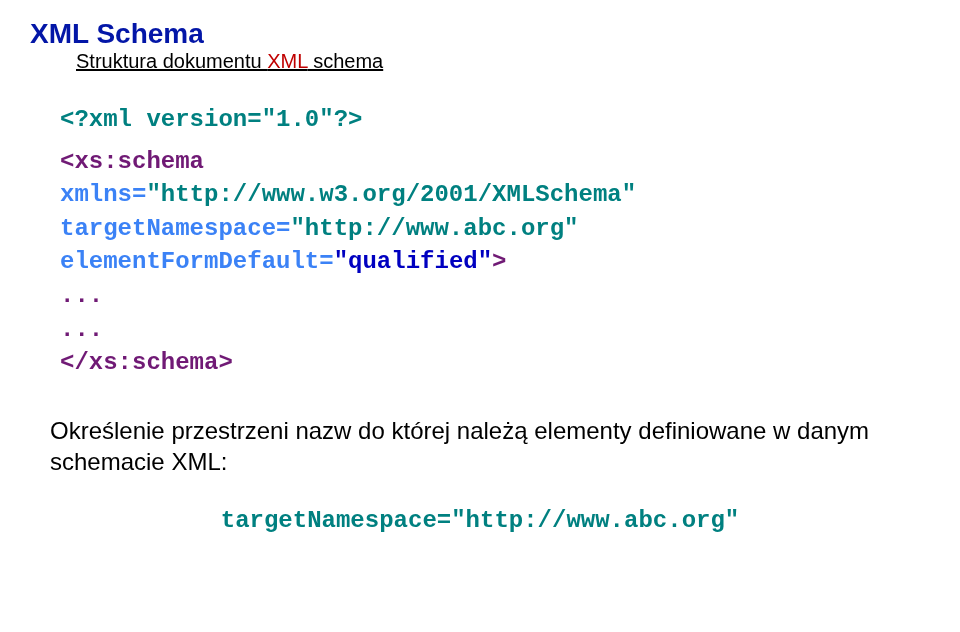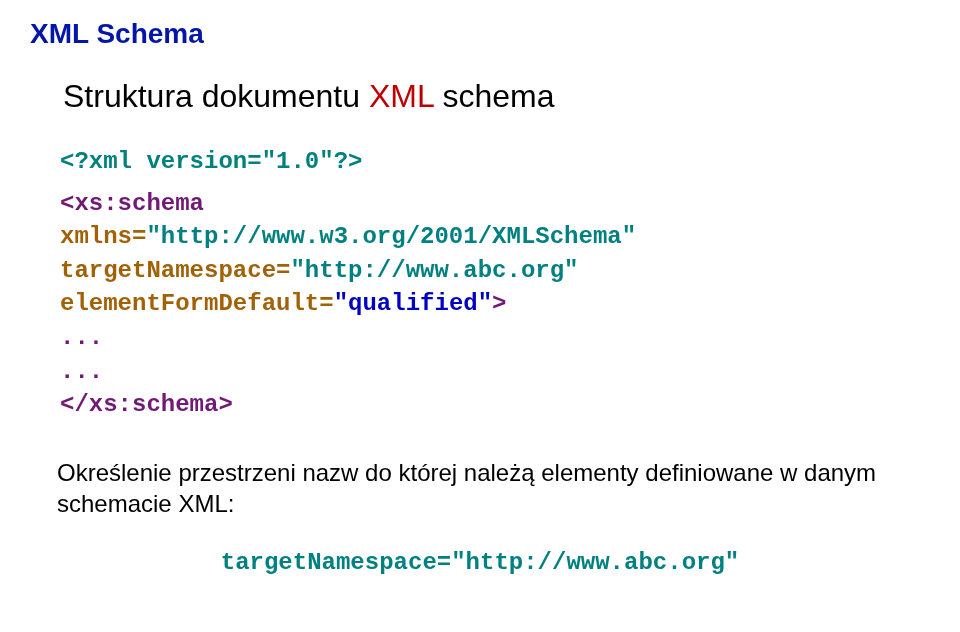--- a/index.html
+++ b/index.html
@@ -12,46 +12,46 @@
       height: 632px;
       background: #ffffff;
       font-family: Verdana, Geneva, sans-serif;
       padding: 18px 30px;
       color: #000;
     }
     .title {
       color: #0316a7;
       font-size: 28px;
       font-weight: bold;
-      margin-bottom: 28px;
     }
     .subtitle {
-      font-size: 32px;
-      margin-left: 33px;
+      font-size: 20px;
+      margin-left: 46px;
       margin-bottom: 30px;
+      text-decoration: underline;
     }
     .subtitle .xml-word {
       color: #c00000;
     }
     .code {
       font-family: "Courier New", Courier, monospace;
       font-size: 24px;
       font-weight: bold;
       line-height: 1.4;
       margin-left: 30px;
       white-space: pre;
     }
     .code .teal { color: #008080; }
-    .code .red  { color: #a16207; }
+    .code .red  { color: #3b82f6; }
     .code .blue { color: #0000c0; }
     .code .black{ color: #701a75; }
     .gap { height: 8px; }
     .description {
       font-size: 24px;
-      margin-left: 27px;
+      margin-left: 20px;
       margin-top: 35px;
       line-height: 1.3;
     }
     .final-code {
       font-family: "Courier New", Courier, monospace;
       font-size: 24px;
       font-weight: bold;
       color: #008080;
       text-align: center;
       margin-top: 30px;

